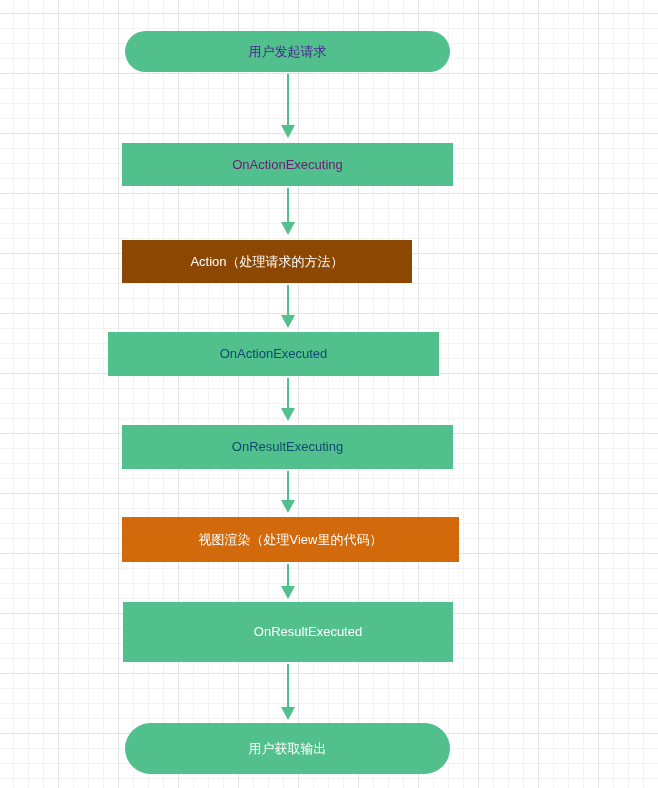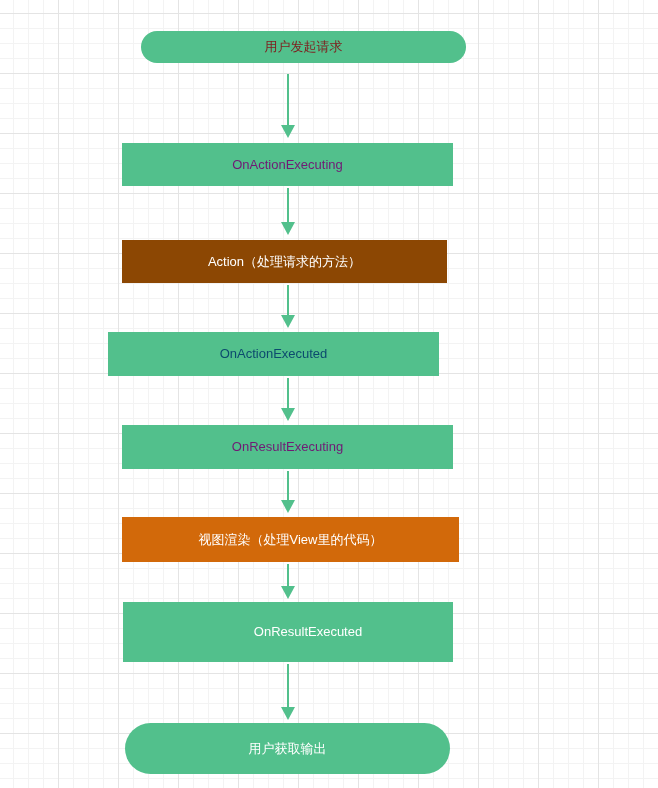--- a/index.html
+++ b/index.html
@@ -53,33 +53,33 @@
     height: 0;
     border-left: 7px solid transparent;
     border-right: 7px solid transparent;
     border-top: 13px solid currentColor;
   }
 </style>
 </head>
 <body>
 
 <div class="canvas">
-    <div class="node" style="left: 141px; top: 31px; width: 325px; height: 32px; background: rgb(82, 192, 140); color: #7f1d1d; border-radius: 20.5px;">
+    <div class="node" style="left: 125px; top: 31px; width: 325px; height: 41px; background: rgb(82, 192, 140); color: #4c1d95; border-radius: 20.5px;">
       <span>用户发起请求</span>
     </div>
     <div class="node" style="left: 122px; top: 143px; width: 331px; height: 43px; background: rgb(82, 192, 140); color: #701a75;">
       <span>OnActionExecuting</span>
     </div>
-    <div class="node" style="left: 122px; top: 240px; width: 325px; height: 43px; background: rgb(140, 71, 3); color: rgb(255, 255, 255);">
+    <div class="node" style="left: 122px; top: 240px; width: 290px; height: 43px; background: rgb(140, 71, 3); color: rgb(255, 255, 255);">
       <span>Action（处理请求的方法）</span>
     </div>
     <div class="node" style="left: 108px; top: 332px; width: 331px; height: 44px; background: rgb(82, 192, 140); color: #0c4a6e;">
       <span>OnActionExecuted</span>
     </div>
-    <div class="node" style="left: 122px; top: 425px; width: 331px; height: 44px; background: rgb(82, 192, 140); color: #701a75;">
+    <div class="node" style="left: 122px; top: 425px; width: 331px; height: 44px; background: rgb(82, 192, 140); color: #0c4a6e;">
       <span>OnResultExecuting</span>
     </div>
     <div class="node" style="left: 122px; top: 517px; width: 337px; height: 45px; background: rgb(210, 105, 10); color: rgb(255, 255, 255);">
       <span>视图渲染（处理View里的代码）</span>
     </div>
     <div class="node" style="left: 123px; top: 602px; width: 330px; height: 60px; background: rgb(82, 192, 140); color: rgb(255, 255, 255); padding-left: 40px;">
       <span>OnResultExecuted</span>
     </div>
     <div class="node" style="left: 125px; top: 723px; width: 325px; height: 51px; background: rgb(82, 192, 140); color: rgb(255, 255, 255); border-radius: 25.5px;">
       <span>用户获取输出</span>

